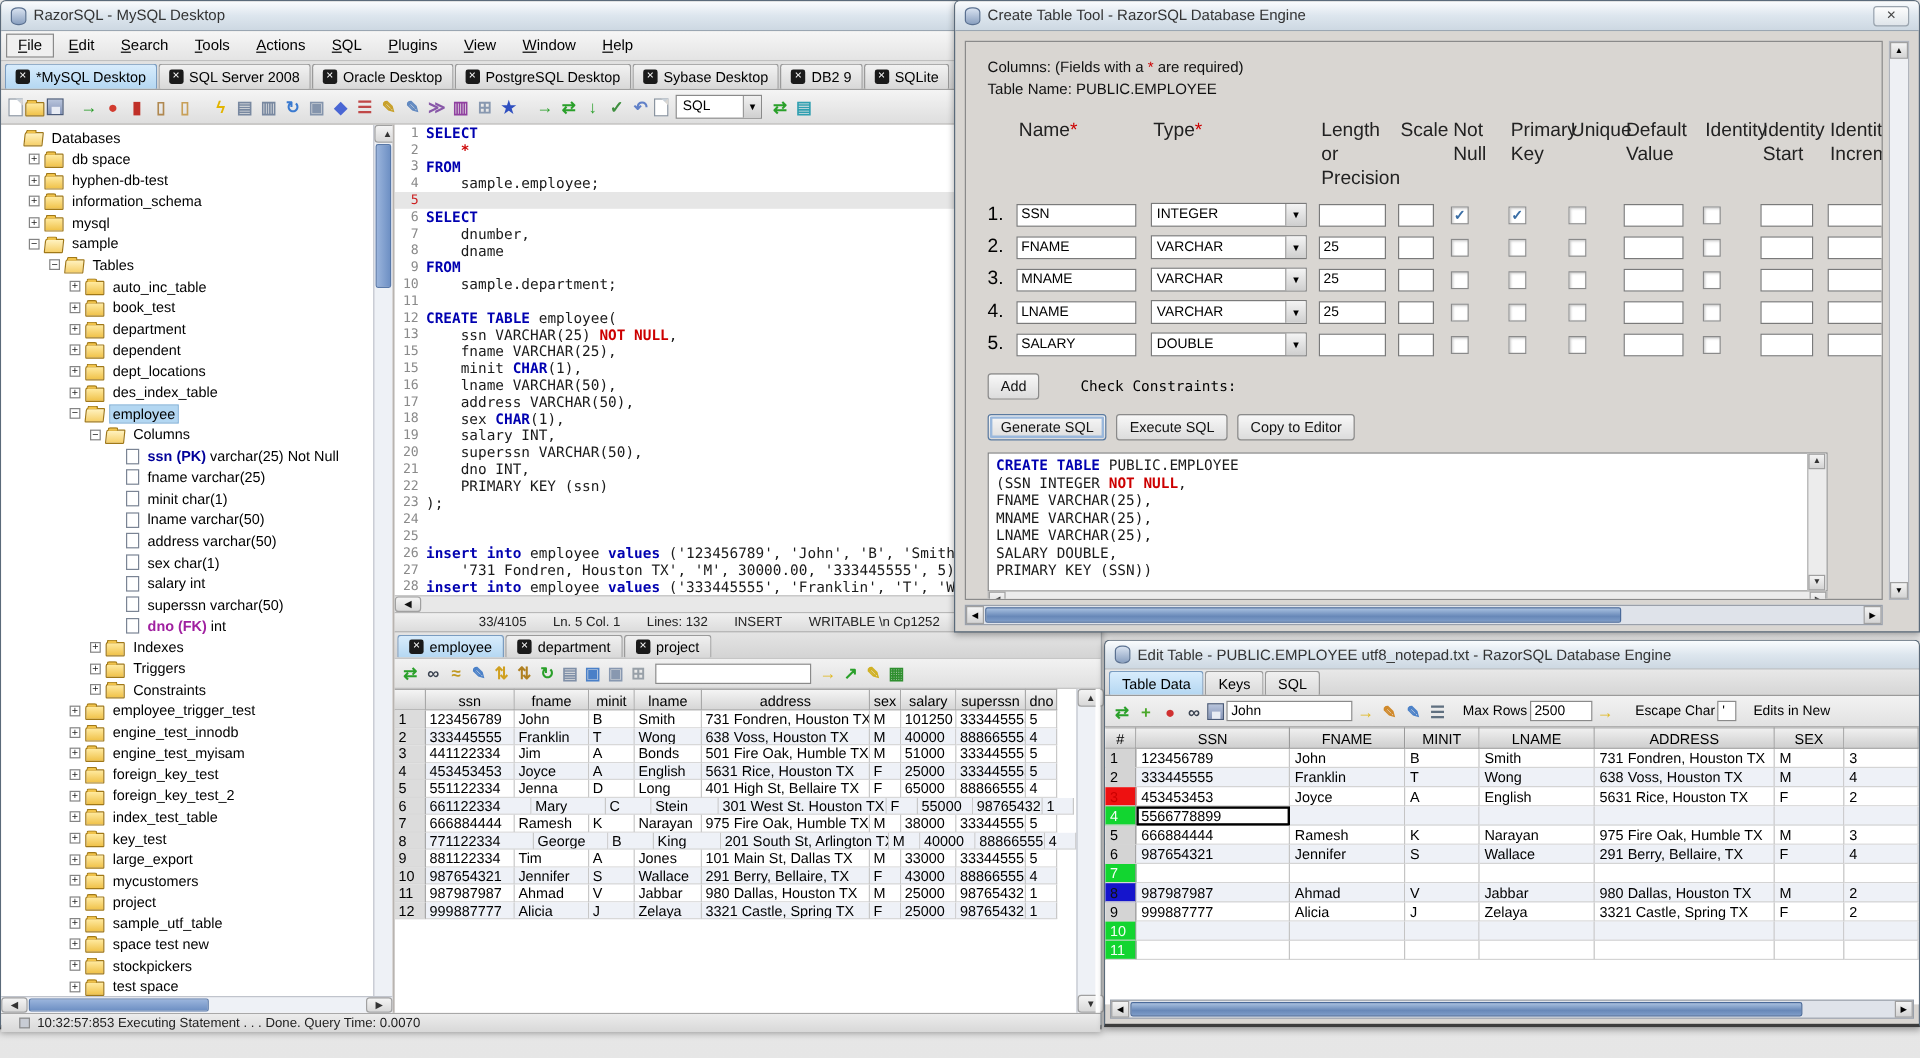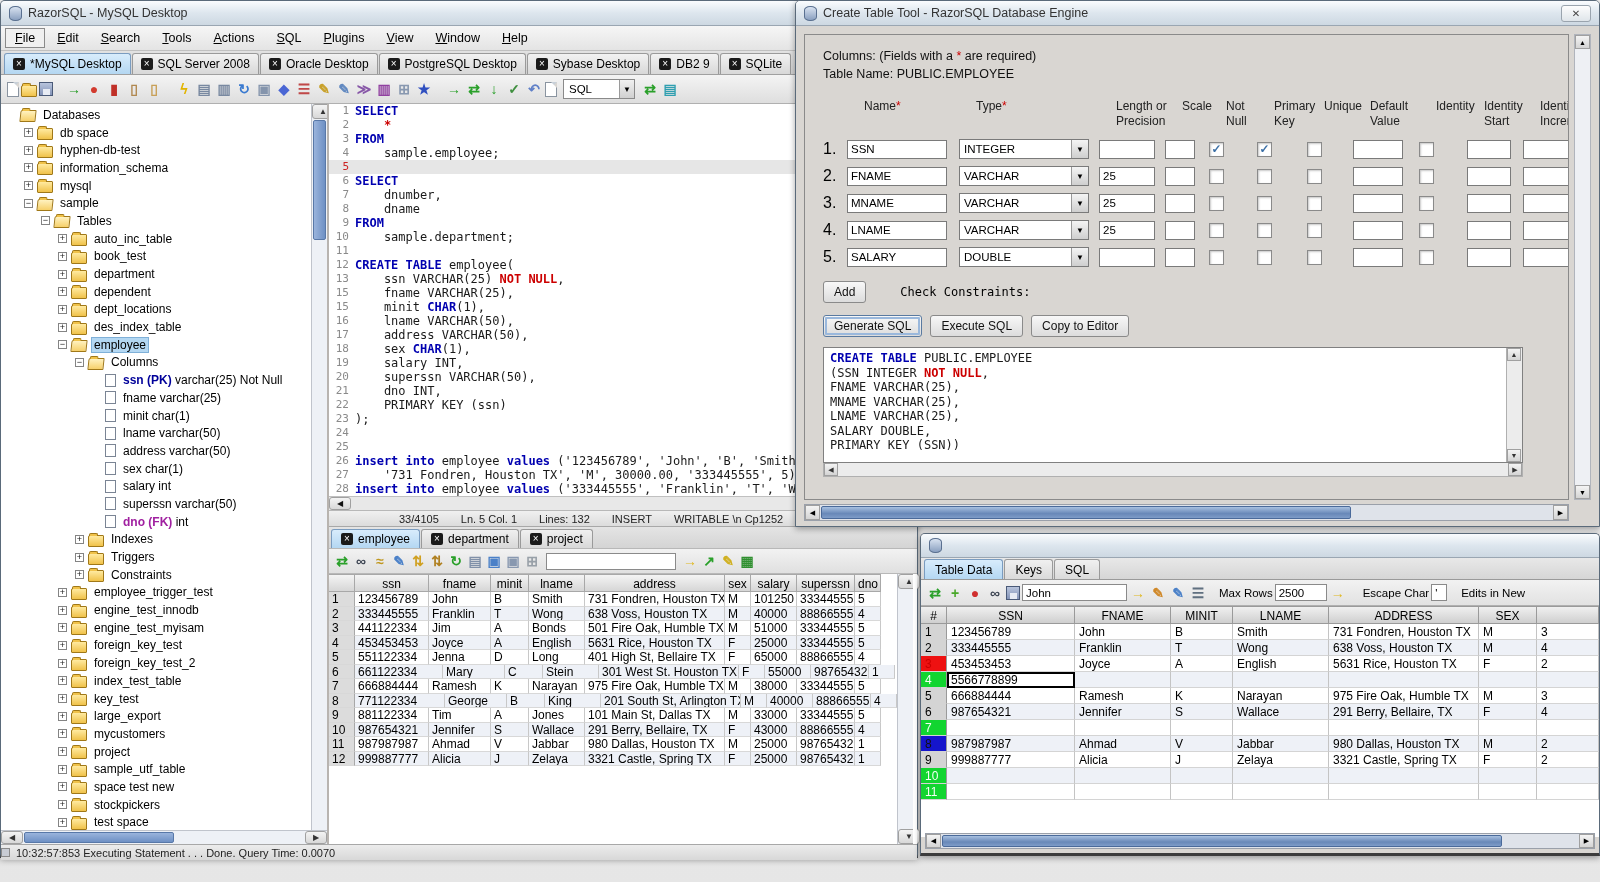--- a/index.html
+++ b/index.html
@@ -72,31 +72,31 @@
   .res-toolbar input { width:130px; height:17px; border:1px solid #8a8a8a; font-size:11px; margin:0 4px; }
   .grid { font-size:12px; }
   .grow { display:flex; height:14.5px; line-height:14.5px; }
   .grow.hdr { height:18px; line-height:18px; }
   .gcell { border-right:1px solid #c8c8c8; border-bottom:1px solid #d8d8d8; padding:0 3px; white-space:nowrap; overflow:hidden; flex:0 0 auto; }
   .grow.hdr .gcell { background:linear-gradient(#f4f4f4,#d6d6d6); border:1px solid #a8a8a8; border-left:none; text-align:center; }
   .rownum { background:#dcdcdc; border-right:1px solid #a8a8a8; text-align:left; }
   .grow:nth-child(odd) .dcell { background:#eef1f7; }
   .res-table-wrap { display:flex; }
   .res-filler { flex:1; background:#fff; }
-  .statusbar { height:16px; background:linear-gradient(#ececec,#d8d8d8); border-top:1px solid #a8a8a8; display:flex; align-items:center; gap:6px; font-size:11px; color:#222; padding:0 0; }
+  .statusbar { height:16px; background:linear-gradient(#ececec,#d8d8d8); border-top:1px solid #a8a8a8; display:flex; align-items:center; gap:6px; font-size:11px; color:#222; padding:0 15px; }
   .status-sq { width:9px; height:9px; background:#c8ccd4; border:1px solid #8a8a8a; }
 
   
   #create-dialog { left:795px; top:0; width:805px; height:527px; }
   #create-dialog .content { position:absolute; left:8px; top:33px; right:30px; bottom:26px; border:1px solid #8a8a8a; background:#d9d6d2; padding:14px 0 0 18px; overflow:hidden; }
   .dlg-close { margin-left:auto; width:30px; height:17px; background:linear-gradient(#fdfdfd,#dfe5ea); border:1px solid #9aa4ae; border-radius:3px; font-size:10px; display:flex; align-items:center; justify-content:center; color:#444; }
   .dlg-label { font-size:12.5px; color:#111; margin-bottom:18px; }
   .red { color:#cc0000; }
   .ct-grid { display:grid; grid-template-columns:24px 112px 140px 66px 44px 48px 50px 46px 66px 48px 56px 62px; align-items:center; margin-bottom:7px; }
-  .ct-head { font-size:12px; color:#222; align-items:start; margin:14px 17px 10px; }
+  .ct-head { font-size:16px; color:#222; align-items:start; margin:14px 2px 10px; }
   .ct-head div { padding-right:6px; line-height:1.25; }
   .ti { height:19px; border:1px solid #7a7a7a; background:#fff; font-size:11.5px; padding:0 3px; font-family:"Liberation Sans",sans-serif; }
   .ti.w100{width:100px;} .ti.w56{width:56px;} .ti.w30{width:30px;} .ti.w44{width:44px;} .ti.w50{width:50px;}
   .typesel { width:130px; height:20px; background:#fff; border:1px solid #7a7a7a; display:flex; align-items:center; font-size:11.5px; padding-left:4px; }
   .typesel .arr { margin-left:auto; width:17px; height:18px; background:linear-gradient(#f4f4f4,#cfcfcf); border-left:1px solid #9a9a9a; font-size:8px; display:flex; align-items:center; justify-content:center; }
   .cb { width:15px; height:15px; background:#fff; border:1px solid #8a8a8a; box-shadow:inset 1px 1px 2px #c8c8c8; font-size:12px; line-height:13px; text-align:center; color:#3a6ea5; font-weight:bold; }
   .btn { display:inline-block; padding:3px 10px; background:linear-gradient(#f8f8f8,#dcdcdc); border:1px solid #8a8a8a; border-radius:3px; font-size:12px; color:#111; }
   .btn.focus { outline:2px solid #9ab8dc; outline-offset:-4px; border-color:#5a7aa0; }
   .mono { font-family:"DejaVu Sans Mono", monospace; }
   .sqlbox { width:700px; height:116px; background:#fff; border:1px solid #808080; display:flex; margin-top:10px; }
@@ -829,20 +829,21 @@
       <div class="btn2" style="width:15px;background:linear-gradient(#f4f4f4,#d4d4d4);border:1px solid #a0a0a0;font-size:7px;display:flex;align-items:center;justify-content:center;">◀</div>
       <div class="blue-thumb" style="flex:0 0 530px;"></div>
       <div style="flex:1"></div>
       <div class="btn2" style="width:15px;background:linear-gradient(#f4f4f4,#d4d4d4);border:1px solid #a0a0a0;font-size:7px;display:flex;align-items:center;justify-content:center;">▶</div>
     </div>
   </div>
 
   <div class="window" id="edit-window">
     <div class="titlebar">
       <span class="ic-db"></span>
+      <span class="title-text">Edit Table - PUBLIC.EMPLOYEE utf8_notepad.txt - RazorSQL Database Engine</span>
     </div>
     <div class="etabs">
         <div class="etab active">Table Data</div>
         <div class="etab">Keys</div>
         <div class="etab">SQL</div>
       </div>
     <div class="etoolbar">
         <span class="gicon" style="color: rgb(42, 160, 42);">⇄</span>
         <span class="gicon" style="color: rgb(74, 168, 42);">+</span>
         <span class="gicon" style="color: rgb(208, 48, 48);">●</span>

